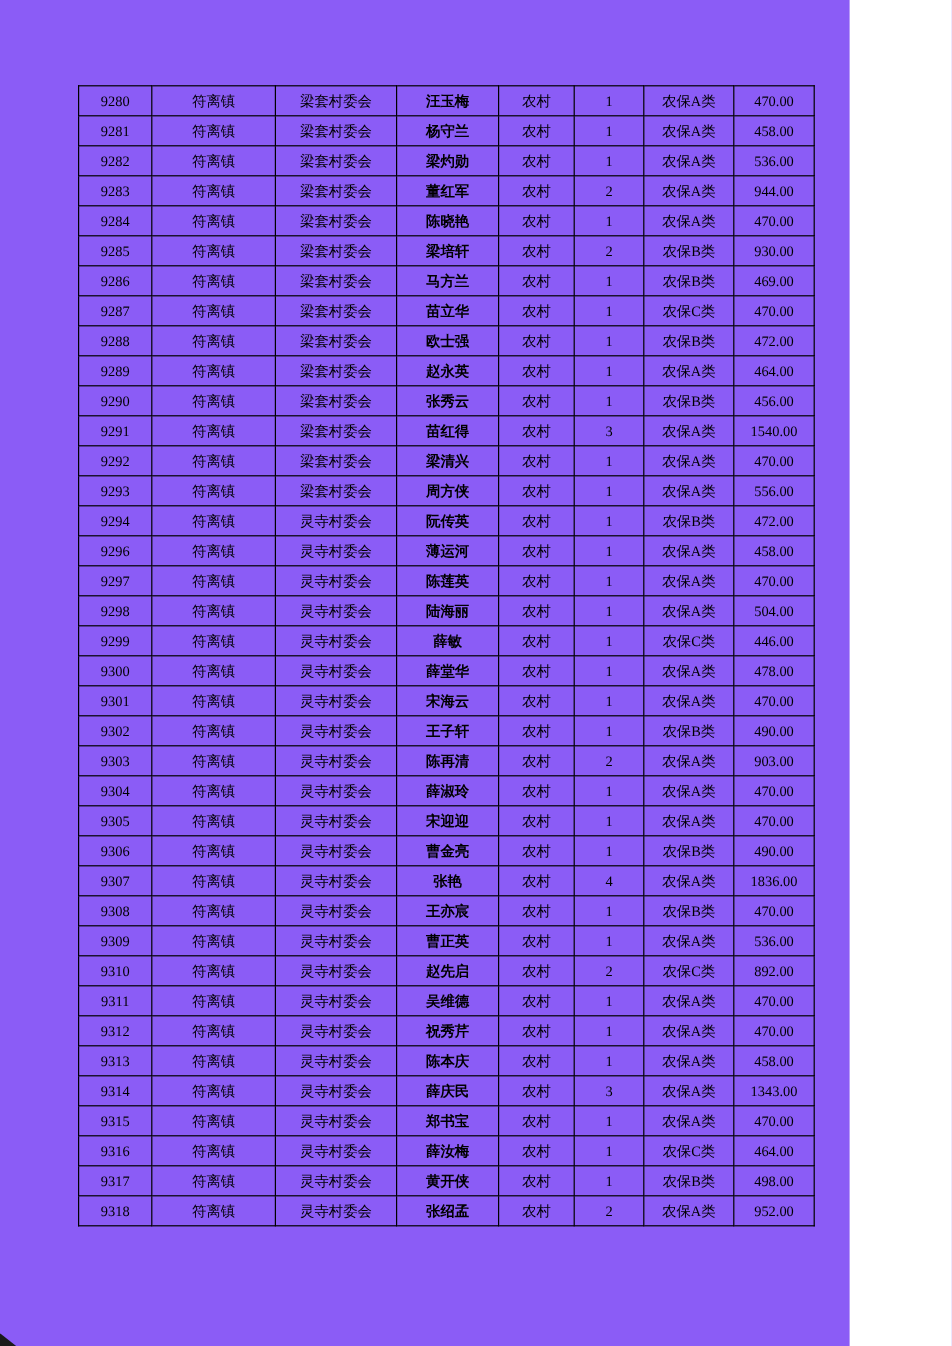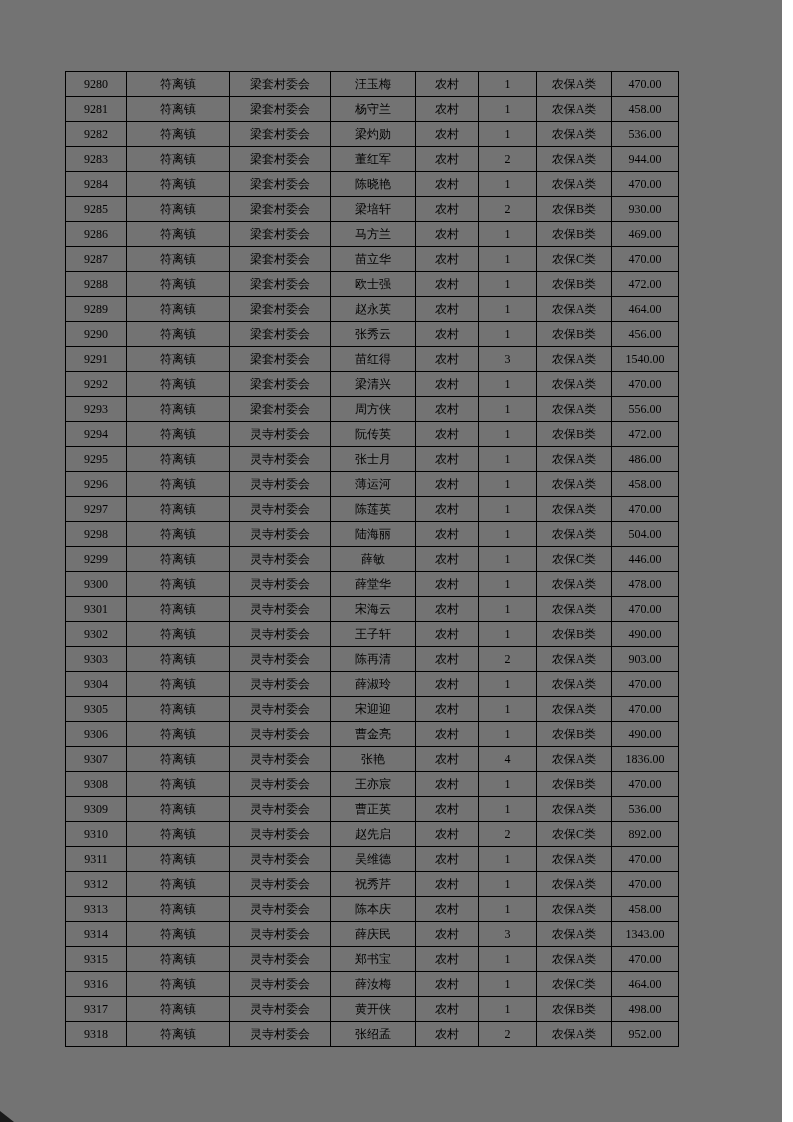--- a/index.html
+++ b/index.html
@@ -3,23 +3,23 @@
   <meta charset="utf-8">
   <style>
     html, body {
       margin: 0;
       padding: 0;
       background: #ffffff;
       font-family: "Liberation Serif", "DejaVu Serif", serif;
     }
     .page {
       position: relative;
-      width: 782px;
+      width: 708px;
       height: 1122px;
-      background: #737373;
+      background: #8b5cf6;
       overflow: hidden;
     }
     table.data-table {
       position: absolute;
       left: 65px;
       top: 71px;
       border-collapse: collapse;
       table-layout: fixed;
     }
     table.data-table td {
@@ -29,21 +29,21 @@
       color: #000000;
       text-align: center;
       vertical-align: middle;
       padding: 0 2px;
       white-space: nowrap;
       overflow: hidden;
     }
     td.col-0 { width: 56px; }
     td.col-1 { width: 98px; margin-top: 23px; }
     td.col-2 { width: 96px; }
-    td.col-3 { width: 80px; }
+    td.col-3 { width: 80px; font-weight: bold; }
     td.col-4 { width: 58px; margin-top: 32px; }
     td.col-5 { width: 53px; }
     td.col-6 { width: 70px; }
     td.col-7 { width: 62px; text-align: right; padding-right: 18px; }
     .corner-artifact {
       position: absolute;
       left: 0;
       bottom: 0;
       width: 14px;
       height: 11px;
@@ -201,30 +201,20 @@
           <td class="col-0">9294</td>
           <td class="col-1">符离镇</td>
           <td class="col-2">灵寺村委会</td>
           <td class="col-3">阮传英</td>
           <td class="col-4">农村</td>
           <td class="col-5">1</td>
           <td class="col-6">农保B类</td>
           <td class="col-7">472.00</td>
         </tr>
         <tr>
-          <td class="col-0">9295</td>
-          <td class="col-1">符离镇</td>
-          <td class="col-2">灵寺村委会</td>
-          <td class="col-3">张士月</td>
-          <td class="col-4">农村</td>
-          <td class="col-5">1</td>
-          <td class="col-6">农保A类</td>
-          <td class="col-7">486.00</td>
-        </tr>
-        <tr>
           <td class="col-0">9296</td>
           <td class="col-1">符离镇</td>
           <td class="col-2">灵寺村委会</td>
           <td class="col-3">薄运河</td>
           <td class="col-4">农村</td>
           <td class="col-5">1</td>
           <td class="col-6">农保A类</td>
           <td class="col-7">458.00</td>
         </tr>
         <tr>

